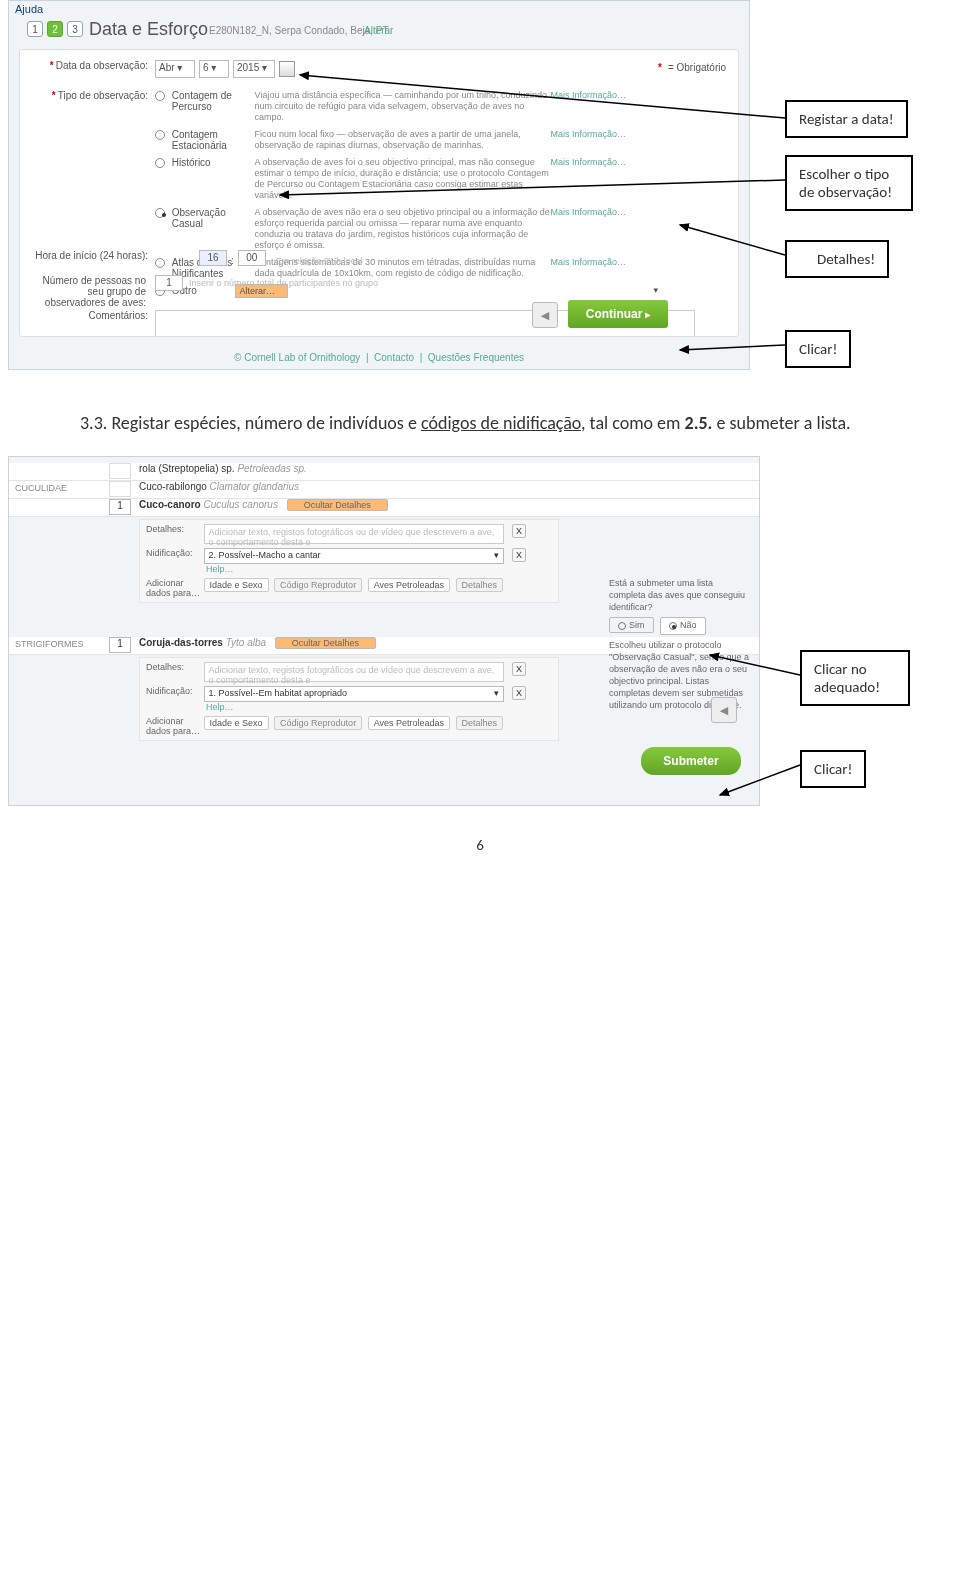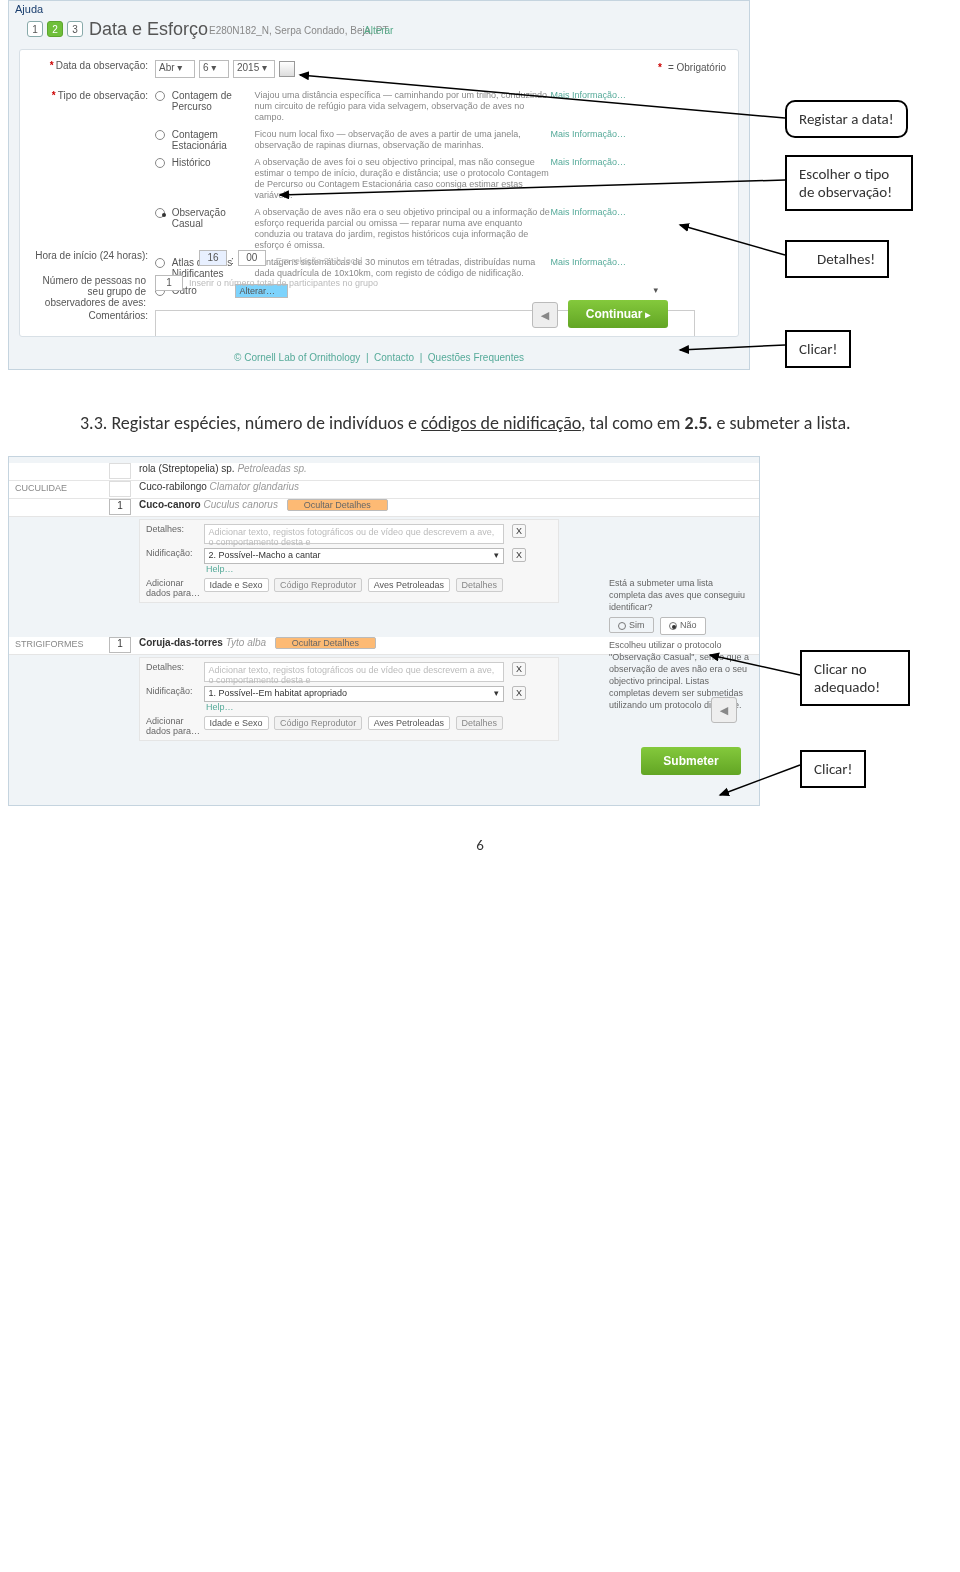--- a/index.html
+++ b/index.html
@@ -26,21 +26,21 @@
   .calicon { width:16px; height:16px; border:1px solid #999; background:linear-gradient(#fff,#ddd); }
   .oblig { position:absolute; right:12px; top:12px; font-size:10px; color:#555; }
   .oblig .req { display:inline-block; width:8px; }
   .radios { position:absolute; left:135px; right:100px; }
   .radline { position:relative; margin-bottom:6px; }
   .radio { display:inline-block; width:10px; height:10px; border:1px solid #888; border-radius:50%; vertical-align:top; margin-top:1px; background:#fff; }
   .radio.sel::after { content:""; display:block; width:4px; height:4px; background:#333; border-radius:50%; margin:3px; }
   .radlbl { display:inline-block; vertical-align:top; margin-left:4px; font-size:10px; color:#555; width:80px; }
   .raddesc { display:inline-block; vertical-align:top; font-size:9px; color:#888; width:300px; line-height:11px; }
   .mais { position:absolute; right:12px; font-size:9px; color:#5a9; }
-  .minisel { position:absolute; left:230px; border:1px solid #bbb; font-size:9px; padding:1px 12px 1px 4px; background:#7dd3fc; }
+  .minisel { position:absolute; left:230px; border:1px solid #bbb; font-size:9px; padding:1px 12px 1px 4px; background:#fdba74; }
   .comentarea { position:absolute; left:135px; top:0; width:540px; height:28px; border:1px solid #ccc; background:#fff; }
   .backbtn { position:absolute; bottom:8px; right:180px; width:26px; height:26px; border:1px solid #bbb; border-radius:3px; background:#eee; }
   .backbtn::after { content:"◀"; color:#888; font-size:11px; display:block; text-align:center; line-height:24px; }
   .continue { position:absolute; bottom:8px; right:70px; width:100px; height:28px; border-radius:3px; background:linear-gradient(#84c93c,#62a524); color:#fff; font-size:12px; font-weight:bold; text-align:center; line-height:28px; }
   .continue::after { content:" ▸"; font-size:10px; }
   .footer { position:absolute; bottom:6px; left:0; right:0; text-align:center; font-size:10px; color:#5a9; }
 
   
   .callout { position:absolute; background:#fff; border:2px solid #000; padding:8px 12px; font-size:15px; font-family: Calibri, Arial, sans-serif; }
 
@@ -60,21 +60,21 @@
   .pill { display:inline-block; border:1px solid #ccc; border-radius:2px; font-size:9px; padding:1px 5px; margin-right:3px; background:#f2f2f2; color:#888; }
   .pill.on { background:#fff; color:#555; }
   .rightbox { position:absolute; right:10px; top:120px; width:140px; font-size:9px; color:#666; line-height:12px; }
   .simNao { margin:4px 0; }
   .simNao .opt { display:inline-block; border:1px solid #bbb; border-radius:2px; padding:1px 8px; margin-right:4px; font-size:9px; }
   .simNao .opt.sel { background:#fff; }
   .simNao .rdot { display:inline-block; width:8px; height:8px; border:1px solid #777; border-radius:50%; margin-right:3px; vertical-align:middle; }
   .simNao .rdot.filled::after { content:""; display:block; width:4px; height:4px; background:#333; border-radius:50%; margin:2px; }
   .backbtn2 { position:absolute; right:22px; top:240px; width:26px; height:26px; border:1px solid #bbb; border-radius:3px; background:#eee; }
   .backbtn2::after { content:"◀"; color:#888; font-size:11px; display:block; text-align:center; line-height:24px; }
-  .submeter { position:absolute; right:18px; top:290px; width:100px; height:28px; border-radius:3px; background:linear-gradient(#84c93c,#62a524); color:#fff; font-size:12px; font-weight:bold; text-align:center; line-height:28px; }
+  .submeter { position:absolute; right:18px; top:290px; width:100px; height:28px; border-radius:13px; background:linear-gradient(#84c93c,#62a524); color:#fff; font-size:12px; font-weight:bold; text-align:center; line-height:28px; }
 
   .docpara { font-family: Calibri, Arial, sans-serif; font-size:18px; margin:40px 80px 10px 80px; line-height:1.45; }
   .docpara u { text-decoration: underline; }
   .pagenum { text-align:center; font-family: Calibri, Arial, sans-serif; font-size:15px; margin-top:30px; }
 
   svg.arrow { position:absolute; pointer-events:none; overflow:visible; }
 </style>
 </head>
 <body>
 
@@ -172,21 +172,21 @@
       <div class="continue">Continuar</div>
     </div>
 
     <div class="footer">
       <span>© Cornell Lab of Ornithology</span> &nbsp;|&nbsp;
       <span>Contacto</span> &nbsp;|&nbsp;
       <span>Questões Frequentes</span>
     </div>
   </div>
 
-  <div class="callout" style="top:100px; left:785px;border-radius:10px;">Registar a data!</div>
+  <div class="callout" style="top:100px; left:785px;">Registar a data!</div>
   <div class="callout" style="top:155px; left:785px; width:128px;">Escolher o tipo de observação!</div>
   <div class="callout" style="top:240px; left:785px;padding-left:30px;">Detalhes!</div>
   <div class="callout" style="top:330px; left:785px;">Clicar!</div>
 
   <svg class="arrow" style="top:0;left:0;" width="960" height="400">
     <defs>
         <marker id="ah" markerWidth="8" markerHeight="8" refX="6" refY="3" orient="auto">
           <path d="M0,0 L7,3 L0,6 Z" fill="#000"></path>
         </marker>
       </defs>

